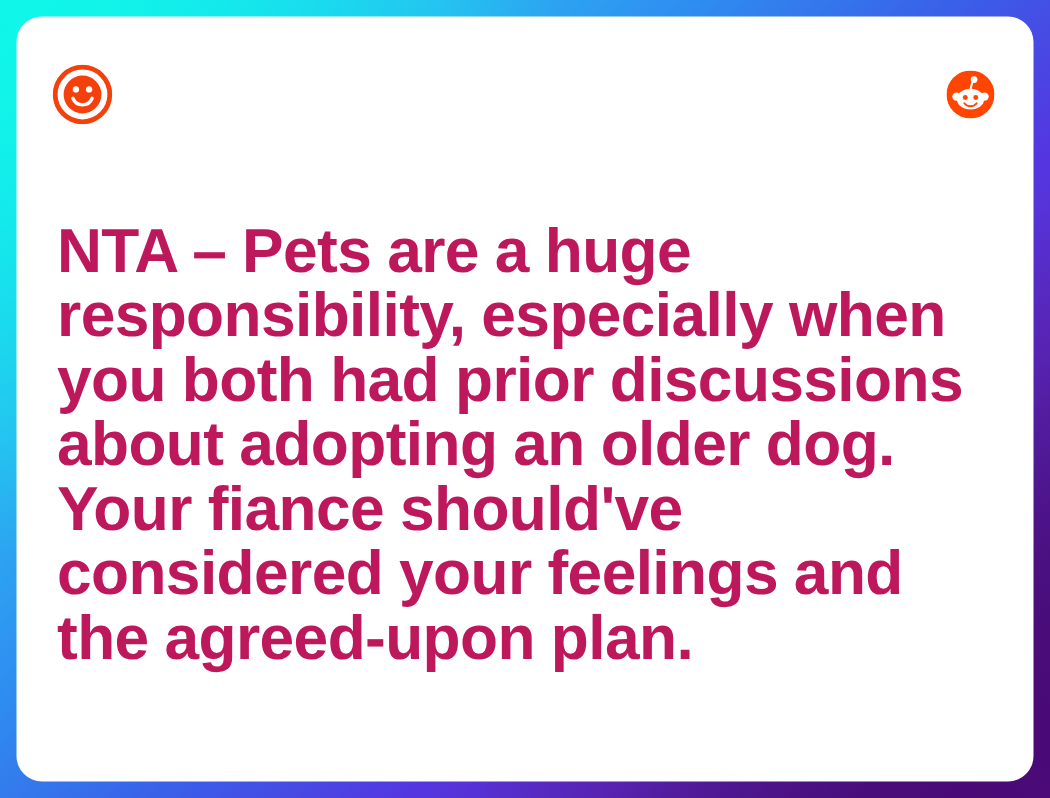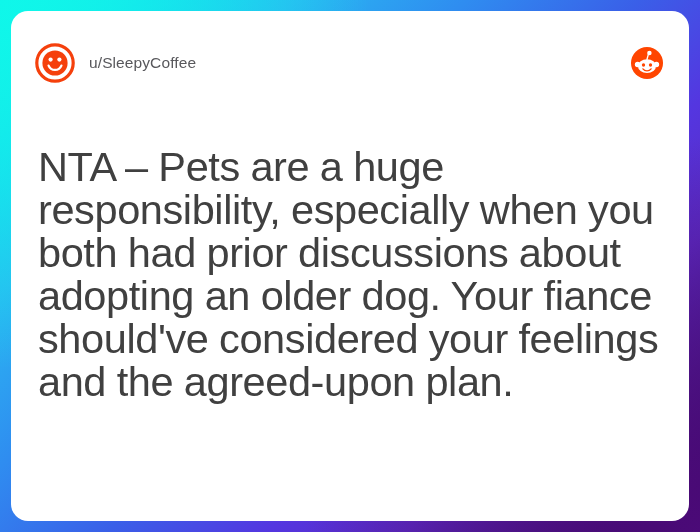--- a/index.html
+++ b/index.html
@@ -88,22 +88,22 @@
     position:absolute;
     left:0;
     top:104px;
     width:100%;
     padding:30px 26px 0 27px;
   }
 
   .comment-text {
     font-size:41.5px;
     line-height:43px;
-    color:#404040;
-    font-weight:400;
+    color:#be185d;
+    font-weight:700;
     letter-spacing:-0.4px;
     word-spacing:-0.5px;
     white-space:pre-wrap;
   }
 </style>
 </head>
 <body>
 
 <div class="stage">
 
@@ -112,21 +112,20 @@
     <div class="card-header">
 
       <svg class="avatar" viewBox="0 0 40 40">
         <circle cx="20" cy="20" r="18.2" fill="none" stroke="#f5400c" stroke-width="3.2"></circle>
         <circle cx="20" cy="20" r="12.6" fill="#f5400c"></circle>
         <circle cx="15.6" cy="16.6" r="2.1" fill="#ffffff"></circle>
         <circle cx="24.4" cy="16.6" r="2.1" fill="#ffffff"></circle>
         <path d="M13.6 22.6 a6.9 6.9 0 0 0 12.8 0" fill="none" stroke="#ffffff" stroke-width="2.3" stroke-linecap="round"></path>
       </svg>
 
-      <div class="username">u/SleepyCoffee</div>
 
       <div class="spacer"></div>
 
       <svg class="brand-logo" viewBox="0 0 32 32">
         <circle cx="16" cy="16" r="16" fill="#ff4500"></circle>
 
         <ellipse cx="16" cy="19.1" rx="9.1" ry="6.9" fill="#ffffff"></ellipse>
 
         <circle cx="6.6" cy="17.4" r="2.75" fill="#ffffff"></circle>
         <circle cx="25.4" cy="17.4" r="2.75" fill="#ffffff"></circle>

